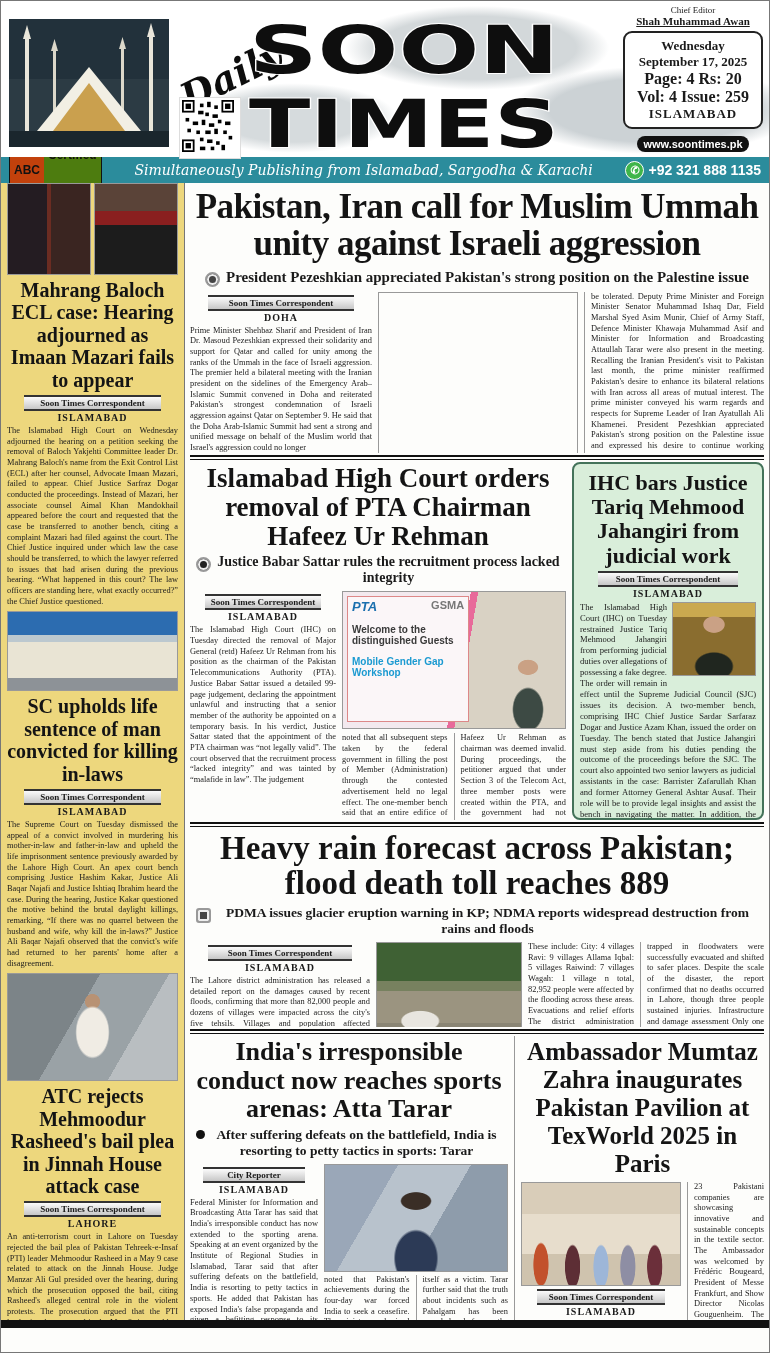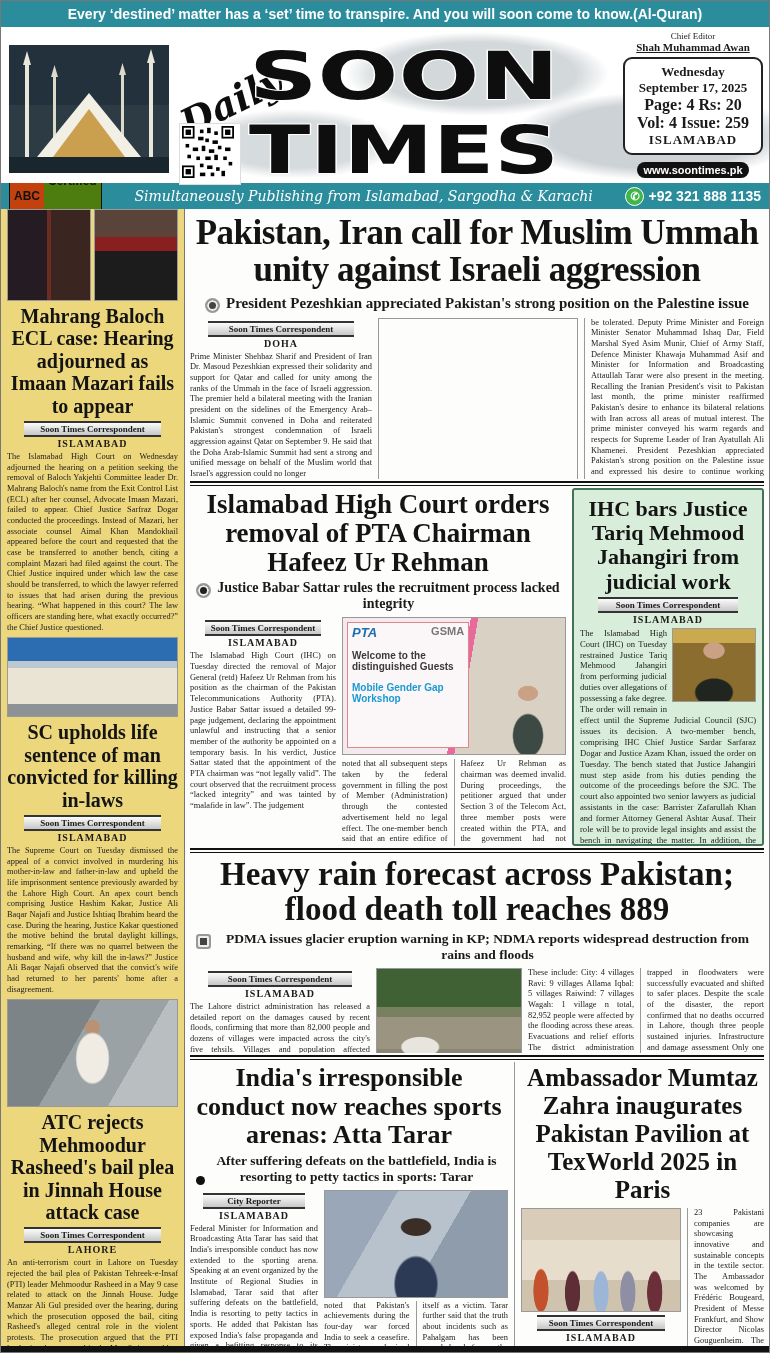--- a/index.html
+++ b/index.html
@@ -109,37 +109,34 @@
      radial-gradient(ellipse 12px 34px at 12% 80%, #c2512c 0 60%, transparent 66%),
      radial-gradient(ellipse 12px 34px at 32% 82%, #5d2e35 0 60%, transparent 66%),
      radial-gradient(ellipse 12px 34px at 50% 82%, #9db6d8 0 60%, transparent 66%),
      radial-gradient(ellipse 12px 34px at 67% 82%, #8e8ea4 0 60%, transparent 66%),
      radial-gradient(ellipse 12px 34px at 84% 82%, #6b2f3a 0 60%, transparent 66%),
      linear-gradient(180deg,#d9cdb9 0 30%, #e7ddcc 30% 70%, #cfc3ae 70% 100%);}
   
   .lead-art{height:268px;overflow:hidden;}
   .mid-row{height:358px;display:flex;gap:6px;overflow:hidden;}
   .pta-art{width:376px;overflow:hidden;}
-  .ihc-box{flex:1;background:#d9eeda;border:2px solid #44735a;border-radius:3px;padding:4px 6px;box-sizing:border-box;overflow:hidden;}
+  .ihc-box{flex:1;background:#d9eeda;border:2px solid #44735a;border-radius:8px;padding:4px 6px;box-sizing:border-box;overflow:hidden;}
   .rain-art{height:198px;overflow:hidden;}
   .bot-row{height:300px;display:flex;gap:6px;overflow:hidden;}
   .india-art{width:318px;overflow:hidden;}
   .tex-art{flex:1;overflow:hidden;border-left:1px solid #999;padding-left:6px;box-sizing:border-box;}
   .bottom-bar{height:8px;background:#111;}
   .sb-story{overflow:hidden;}
   svg text{font-family:"DejaVu Sans",sans-serif;}
 </style>
 </head>
 <body>
 
 <div class="page">
 
-  <div class="quote-bar">
-    <span>Every ‘destined’ matter has a ‘set’ time to transpire. And you will soon come to know.(Al-Quran)</span>
-  </div>
 
   <div class="masthead">
     <div class="mosque">
       <svg width="160" height="128" viewBox="0 0 160 128">
         <rect width="160" height="128" fill="#2c3b44"></rect>
         <rect y="0" width="160" height="60" fill="#22313b"></rect>
         <rect x="16" y="18" width="4" height="100" fill="#e9e6da"></rect>
         <polygon points="14,20 22,20 18,6" fill="#e9e6da"></polygon>
         <rect x="44" y="30" width="3" height="88" fill="#dcd8ca"></rect>
         <polygon points="42,32 49,32 45.5,20" fill="#dcd8ca"></polygon>
@@ -353,21 +350,21 @@
             <div class="txt">trapped in floodwaters were successfully evacuated and shifted to safer places. Despite the scale of the disaster, the report confirmed that no deaths occurred in Lahore, though three people sustained injuries. Infrastructure and damage assessment Only one road was damaged due to the floods, while authorities confirmed that no roof collapsed, no dam broke</div>
           </div>
         </div>
       </section>
 
       <div class="rule"></div>
 
       <div class="bot-row">
         <section class="india-art">
           <div class="headline h-india">India's irresponsible conduct now reaches sports arenas: Atta Tarar</div>
-          <div class="subhead" style="font-size:13.5px;align-items:flex-end;">
+          <div class="subhead" style="font-size:13.5px;">
             <span class="bullet" style="background:#111;box-shadow:none;border:none;width:9px;height:9px;"></span>
             <span>After suffering defeats on the battlefield, India is resorting to petty tactics in sports: Tarar</span>
           </div>
           <div class="cols">
             <div style="flex:0 0 128px;">
               <div class="byline-bar">City Reporter</div>
               <div class="dateline">ISLAMABAD</div>
               <div class="txt">Federal Minister for Information and Broadcasting Atta Tarar has said that India's irresponsible conduct has now extended to the sporting arena. Speaking at an event organized by the Institute of Regional Studies in Islamabad, Tarar said that after suffering defeats on the battlefield, India is resorting to petty tactics in sports. He added that Pakistan has exposed India's false propaganda and given a befitting response to its unprovoked aggression. He</div>
             </div>
             <div style="flex:1;">

